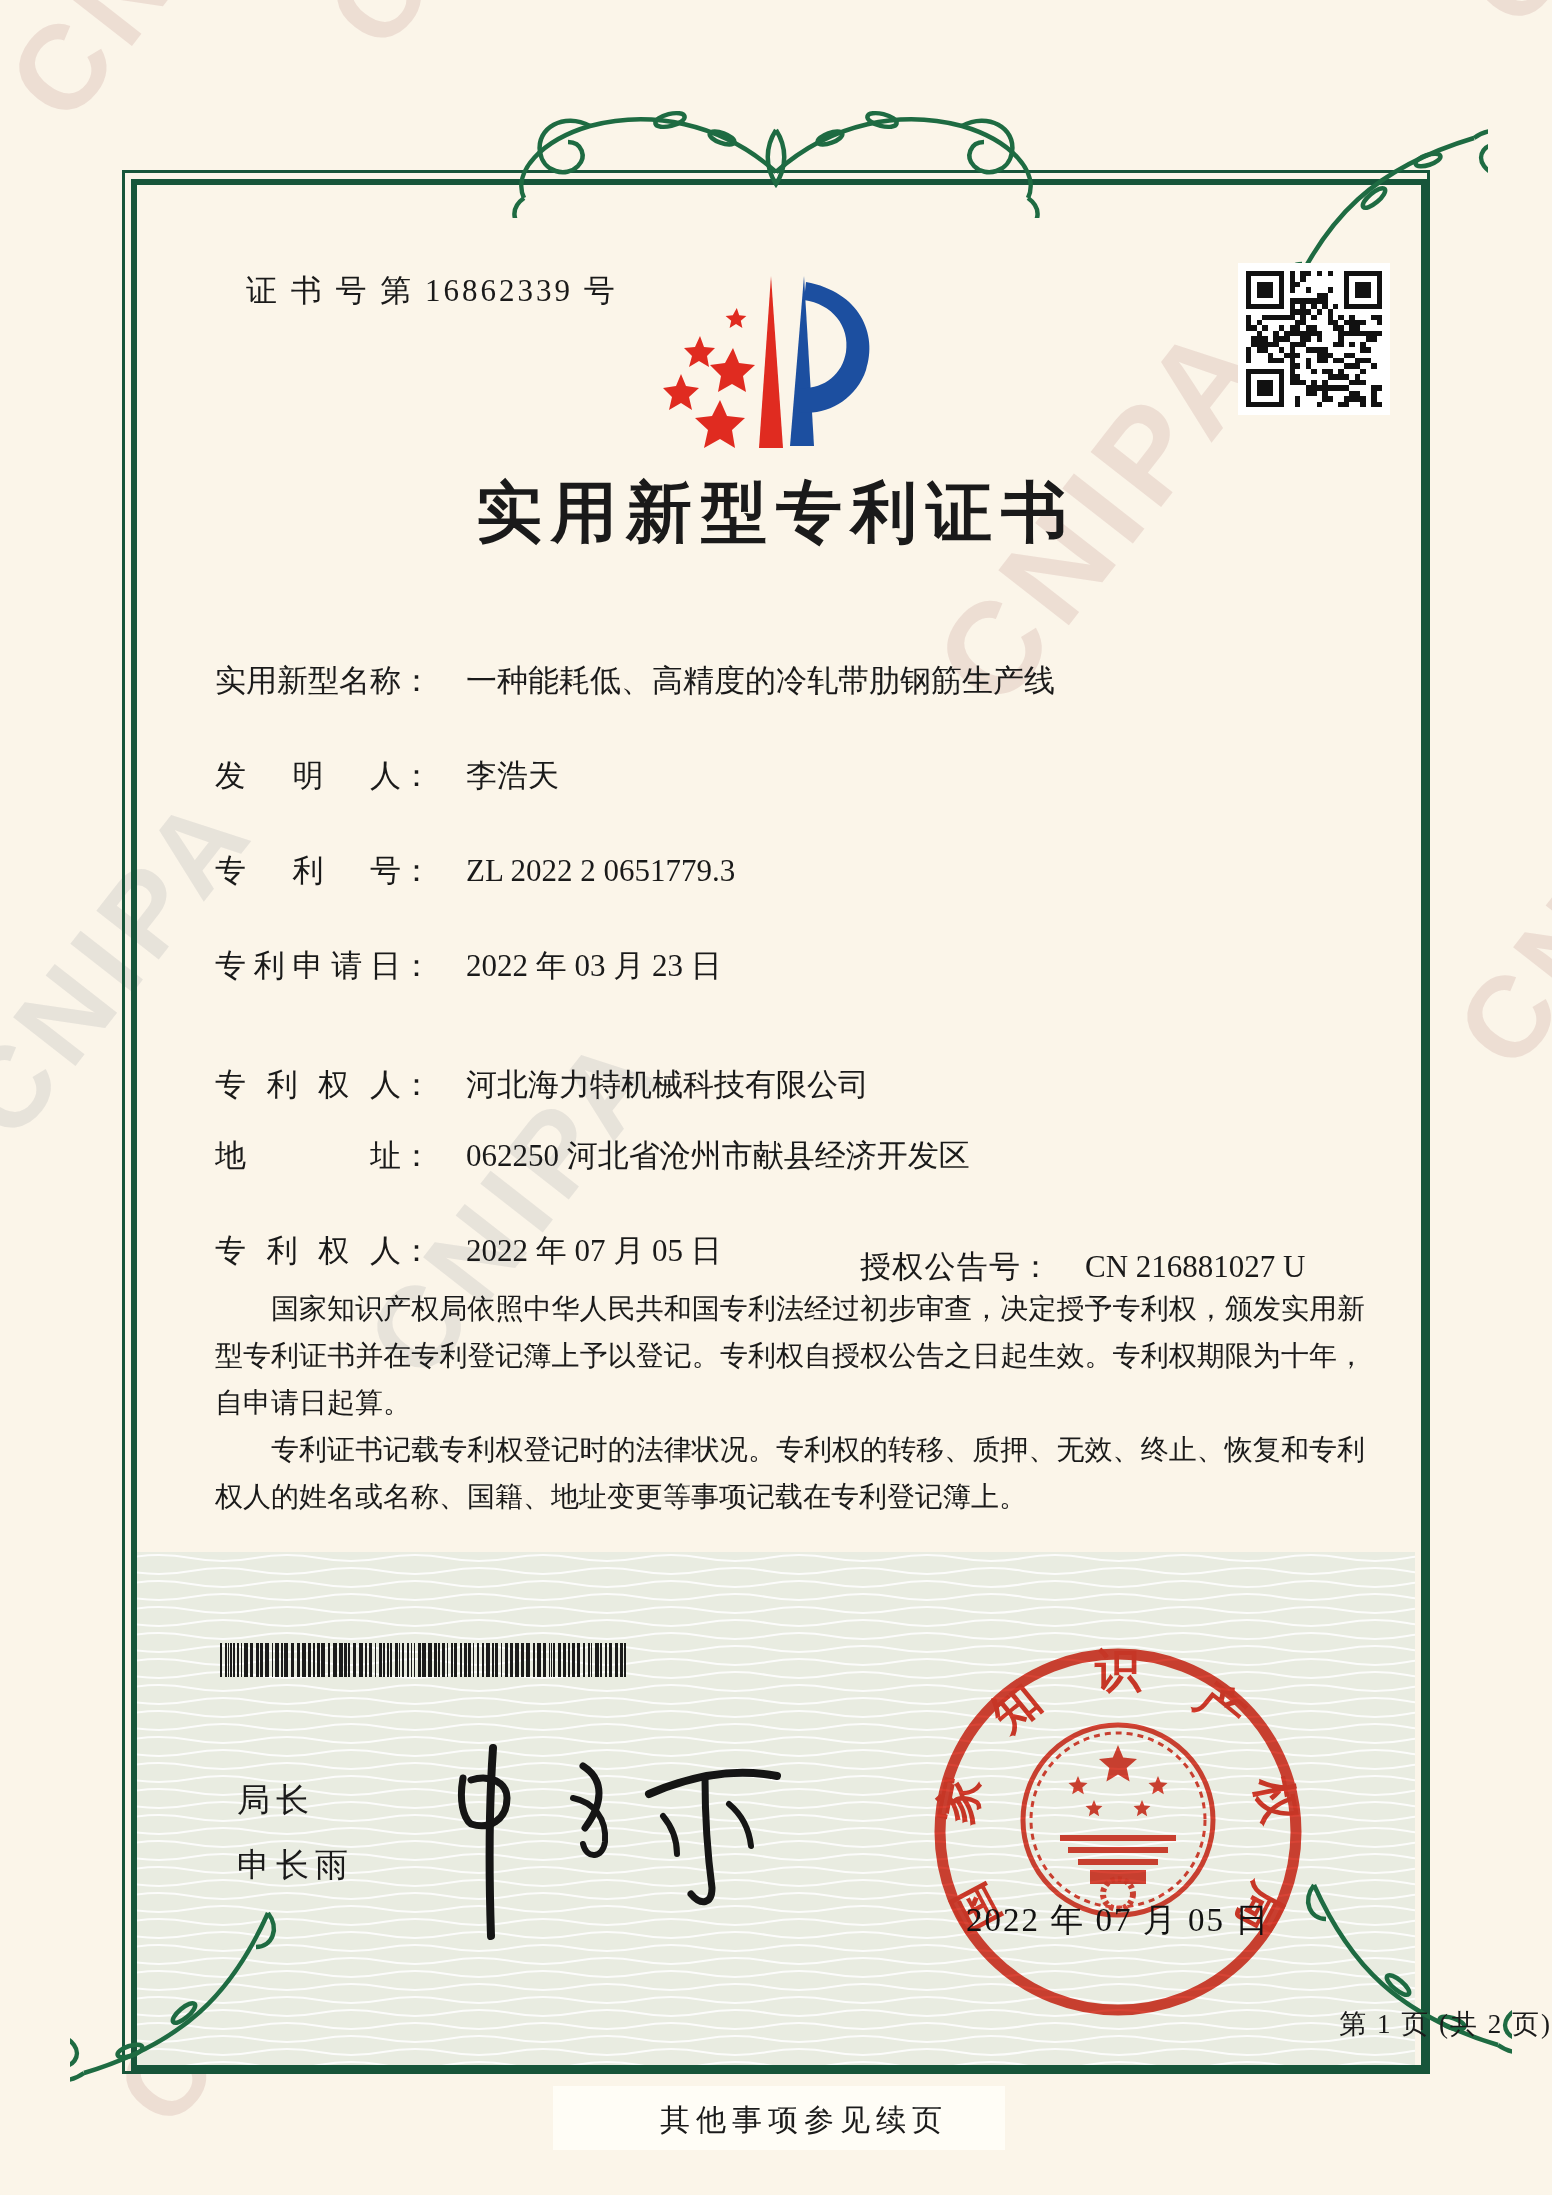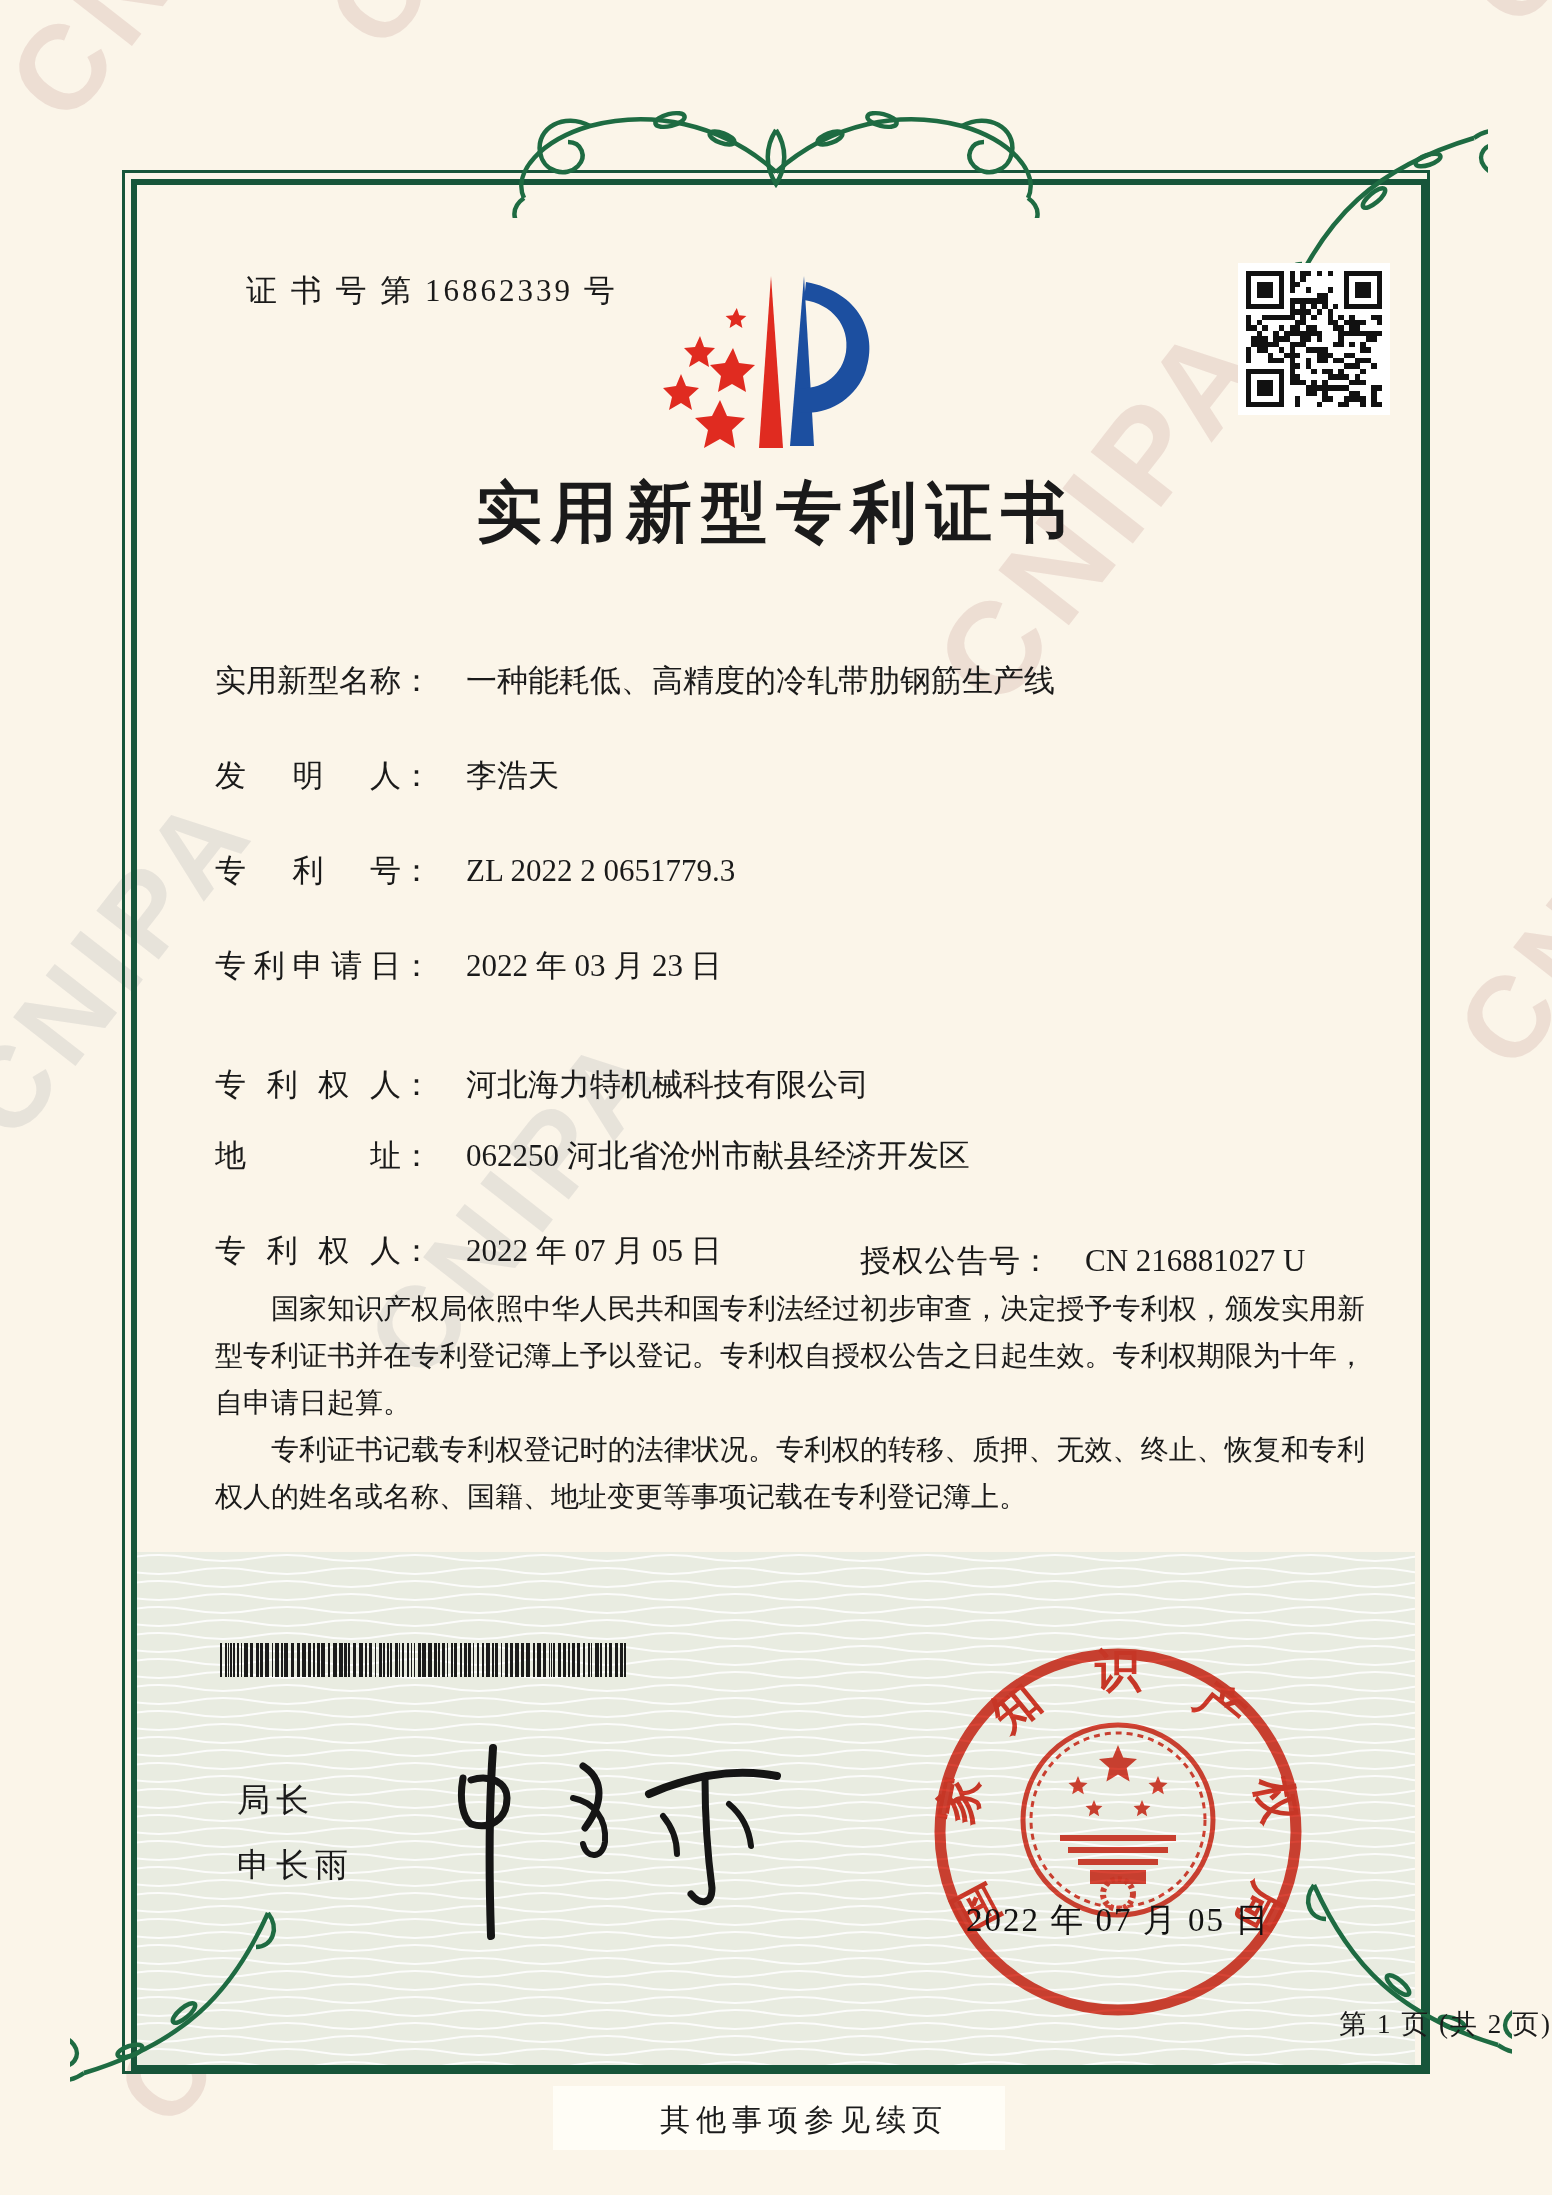--- a/index.html
+++ b/index.html
@@ -31,21 +31,21 @@
     background:#ffffff;display:flex;align-items:center;justify-content:center;}
   .doc-title{position:absolute;left:0;top:468px;width:100%;text-align:center;
     font-size:66px;font-weight:bold;letter-spacing:9px;}
   
   .field-row{position:absolute;left:215px;width:1160px;height:46px;font-size:31px;
     white-space:nowrap;}
   .flabel{display:inline-block;width:186px;text-align:justify;text-align-last:justify;
     vertical-align:top;}
   .fcolon{display:inline-block;margin-right:10px;}
   .fvalue{white-space:pre-wrap;margin-left:24px;}
-  .fgroup2{position:absolute;left:645px;top:10px;}
+  .fgroup2{position:absolute;left:645px;top:16px;}
   
   .body-text{position:absolute;left:215px;top:1285px;width:1150px;font-size:28px;
     line-height:47px;text-align:justify;}
   .body-text p{margin:0;text-indent:56px;}
   
   .barcode{position:absolute;left:220px;top:1643px;width:410px;height:34px;}
   .director-label{position:absolute;left:237px;top:1778px;font-size:33px;
     font-family:"Liberation Sans","DejaVu Sans",sans-serif;letter-spacing:6px;}
   .director-name{position:absolute;left:237px;top:1843px;font-size:33px;
     font-family:"Liberation Sans","DejaVu Sans",sans-serif;letter-spacing:6px;}

